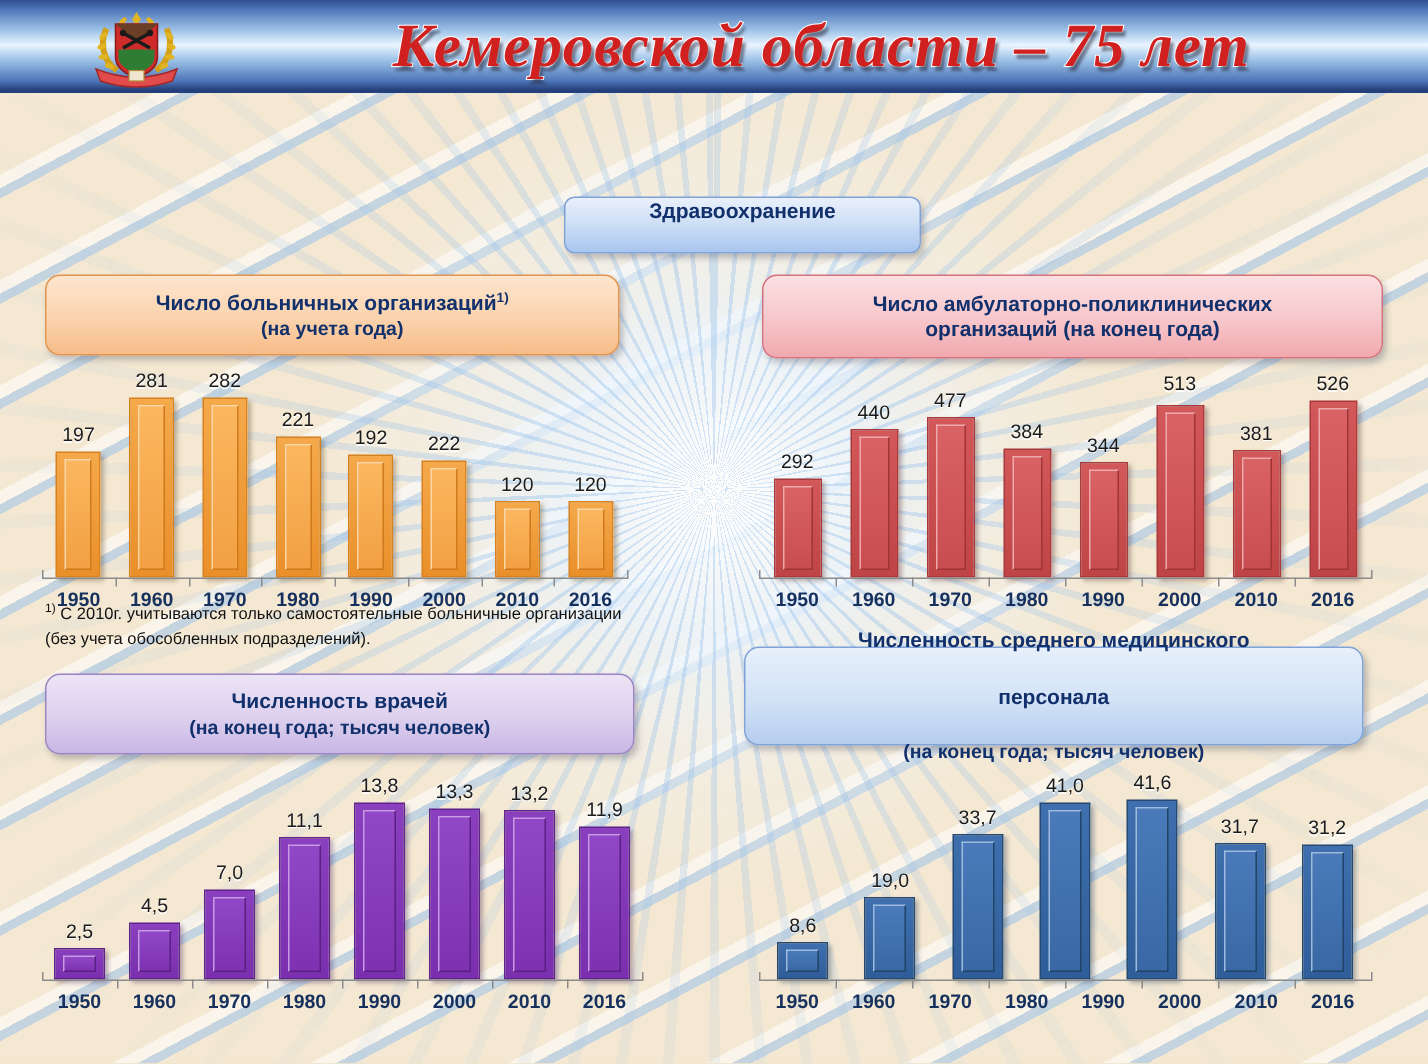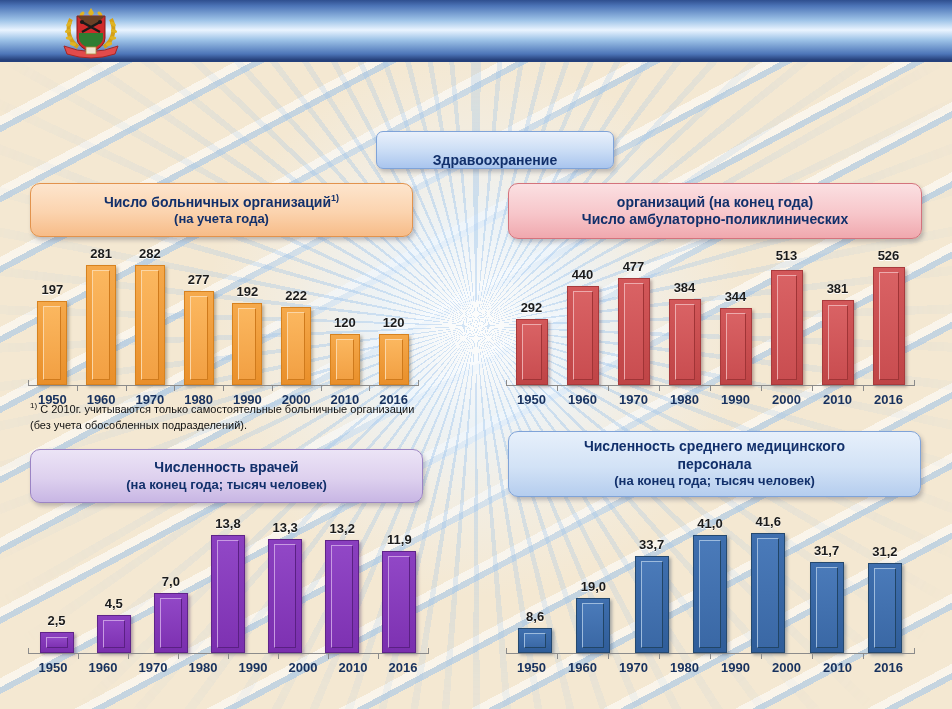--- a/index.html
+++ b/index.html
@@ -75,21 +75,21 @@
     letter-spacing:0.3px;
   }
 
   
   .subsection{
     position:absolute;left:376px;top:131px;width:236px;height:36px;
     border-radius:7px;
     background:linear-gradient(180deg,#e9f0fb 0%,#cfe0f6 45%,#a9c5ee 100%);
     border:1px solid #7fa3d8;
     box-shadow:2px 3px 4px rgba(60,60,80,0.30);
-    display:flex;align-items:flex-end;justify-content:center;
+    display:flex;align-items:flex-start;justify-content:center;
   }
   .subsection span{font-size:14px;font-weight:bold;color:#12306b;}
 
   
   .ctitle{
     position:absolute;border-radius:10px;
     display:flex;flex-direction:column;align-items:center;justify-content:center;
     box-shadow:2px 3px 4px rgba(70,70,90,0.32);
     text-align:center;line-height:1.25;
   }
@@ -98,35 +98,35 @@
   .ctitle .sup{font-size:9px;vertical-align:super;}
 
   .ctitle.orange{background:linear-gradient(180deg,#fde5cd 0%,#fbd3ae 55%,#f7bc88 100%);border:1px solid #e2934d;}
   .ctitle.pink  {background:linear-gradient(180deg,#fbe0e2 0%,#f7c6ca 55%,#f0a8ae 100%);border:1px solid #d4737c;}
   .ctitle.purple{background:linear-gradient(180deg,#ece4f6 0%,#ddd0ee 55%,#c8b6e4 100%);border:1px solid #9b84c4;}
   .ctitle.blue  {background:linear-gradient(180deg,#e7f0fb 0%,#d2e2f6 55%,#b5cdee 100%);border:1px solid #7fa3d8;}
 
   #t1{left:30px;top:183px;width:381px;height:52px;}
   #t2{left:508px;top:183px;width:412px;height:54px;}
   #t3{left:30px;top:449px;width:391px;height:52px;}
-  #t4{left:508px;top:431px;width:411px;height:64px;}
+  #t4{left:496px;top:431px;width:411px;height:64px;gap:20px;}
 
   
   .plot{position:absolute;}
   #p1{left:28px;top:250px;width:390px;height:135px;}
   #p2{left:506px;top:250px;width:408px;height:135px;}
   #p3{left:28px;top:515px;width:400px;height:138px;}
   #p4{left:506px;top:505px;width:408px;height:148px;}
 
   .bars{position:absolute;left:0;right:0;bottom:0;height:100%;display:flex;align-items:flex-end;}
   .cat{flex:1;position:relative;height:100%;display:flex;flex-direction:column;justify-content:flex-end;align-items:center;}
 
   .val{
     position:absolute;width:100%;text-align:center;
-    font-size:13px;font-weight:bold;color:#1b1b1b;
+    font-size:13px;font-weight:normal;color:#1b1b1b;
     text-shadow:0 1px 0 rgba(255,255,255,0.9);
   }
 
   .bar{position:relative;box-sizing:border-box;}
   .bar .inner{position:absolute;}
 
   
   .bar.orange{background:linear-gradient(180deg,#f5a94b,#e98f2a);border:1px solid #d7821f;box-shadow:2px 2px 3px rgba(90,70,40,0.38);}
   .bar.orange .inner{inset:4px 5px 4px 5px;background:linear-gradient(180deg,#fbb75f,#f2a043);border-top:1px solid #fbd6a6;border-left:1px solid #fbd6a6;border-right:1px solid #cf7a1c;border-bottom:1px solid #cf7a1c;}
   
@@ -194,37 +194,38 @@
         <path d="M19 13 h28 v22 q0 9 -14 14 q-14 -5 -14 -14 z" fill="#cf2b2b" stroke="#8a1a1a" stroke-width="1"></path>
         <path d="M21 30 h24 v5 q0 7 -12 11 q-12 -4 -12 -11 z" fill="#2e7d32"></path>
         <path d="M19 13 h28 l-14 13 z" fill="#6b3f25"></path>
         <path d="M24 19 l18 10 M42 19 l-18 10" stroke="#1a1a1a" stroke-width="2.4" fill="none"></path>
         <circle cx="24" cy="19" r="2.1" fill="#1a1a1a"></circle>
         <circle cx="42" cy="19" r="2.1" fill="#1a1a1a"></circle>
         <path d="M6 43 q27 11 54 0 l-3 8 q-24 8 -48 0 z" fill="#e24b4b" stroke="#a32626" stroke-width="1"></path>
         <rect x="28" y="44" width="10" height="7" fill="#f0e6d0" stroke="#b08a3a" stroke-width="0.8"></rect>
       </svg>
     </div>
+    <div class="banner-title">Кемеровской области – 75 лет</div>
   </div>
 
 
   <div class="subsection">
     <span>Здравоохранение</span>
   </div>
 
   <div class="ctitle orange" id="t1">
     <div class="l1">
       <span>Число больничных организаций</span><span class="sup">1)</span>
     </div>
     <div class="l2">(на учета года)</div>
   </div>
 
   <div class="ctitle pink" id="t2">
+    <div class="l1">Число амбулаторно-поликлинических</div>
     <div class="l1">организаций  (на конец года)</div>
-    <div class="l1">Число амбулаторно-поликлинических</div>
   </div>
 
   <div class="ctitle purple" id="t3">
     <div class="l1">Численность врачей</div>
     <div class="l2">(на конец года; тысяч человек)</div>
   </div>
 
   <div class="ctitle blue" id="t4">
     <div class="l1">Численность среднего медицинского</div>
     <div class="l1">персонала</div>
@@ -245,21 +246,21 @@
             <div class="inner"></div>
           </div>
         </div>
         <div class="cat">
           <div class="val" style="bottom: 124px;">282</div>
           <div class="bar orange" style="width: 30px; height: 120px;">
             <div class="inner"></div>
           </div>
         </div>
         <div class="cat">
-          <div class="val" style="bottom: 98px;">277</div>
+          <div class="val" style="bottom: 98px;">221</div>
           <div class="bar orange" style="width: 30px; height: 94px;">
             <div class="inner"></div>
           </div>
         </div>
         <div class="cat">
           <div class="val" style="bottom: 86px;">192</div>
           <div class="bar orange" style="width: 30px; height: 82px;">
             <div class="inner"></div>
           </div>
         </div>
@@ -345,20 +346,26 @@
         </div>
         <div class="cat">
           <div class="val" style="bottom: 42px;">4,5</div>
           <div class="bar purple" style="width: 34px; height: 38px;">
             <div class="inner"></div>
           </div>
         </div>
         <div class="cat">
           <div class="val" style="bottom: 64px;">7,0</div>
           <div class="bar purple" style="width: 34px; height: 60px;">
+            <div class="inner"></div>
+          </div>
+        </div>
+        <div class="cat">
+          <div class="val" style="bottom: 99px;">11,1</div>
+          <div class="bar purple" style="width: 34px; height: 95px;">
             <div class="inner"></div>
           </div>
         </div>
         <div class="cat">
           <div class="val" style="bottom: 122px;">13,8</div>
           <div class="bar purple" style="width: 34px; height: 118px;">
             <div class="inner"></div>
           </div>
         </div>
         <div class="cat">

